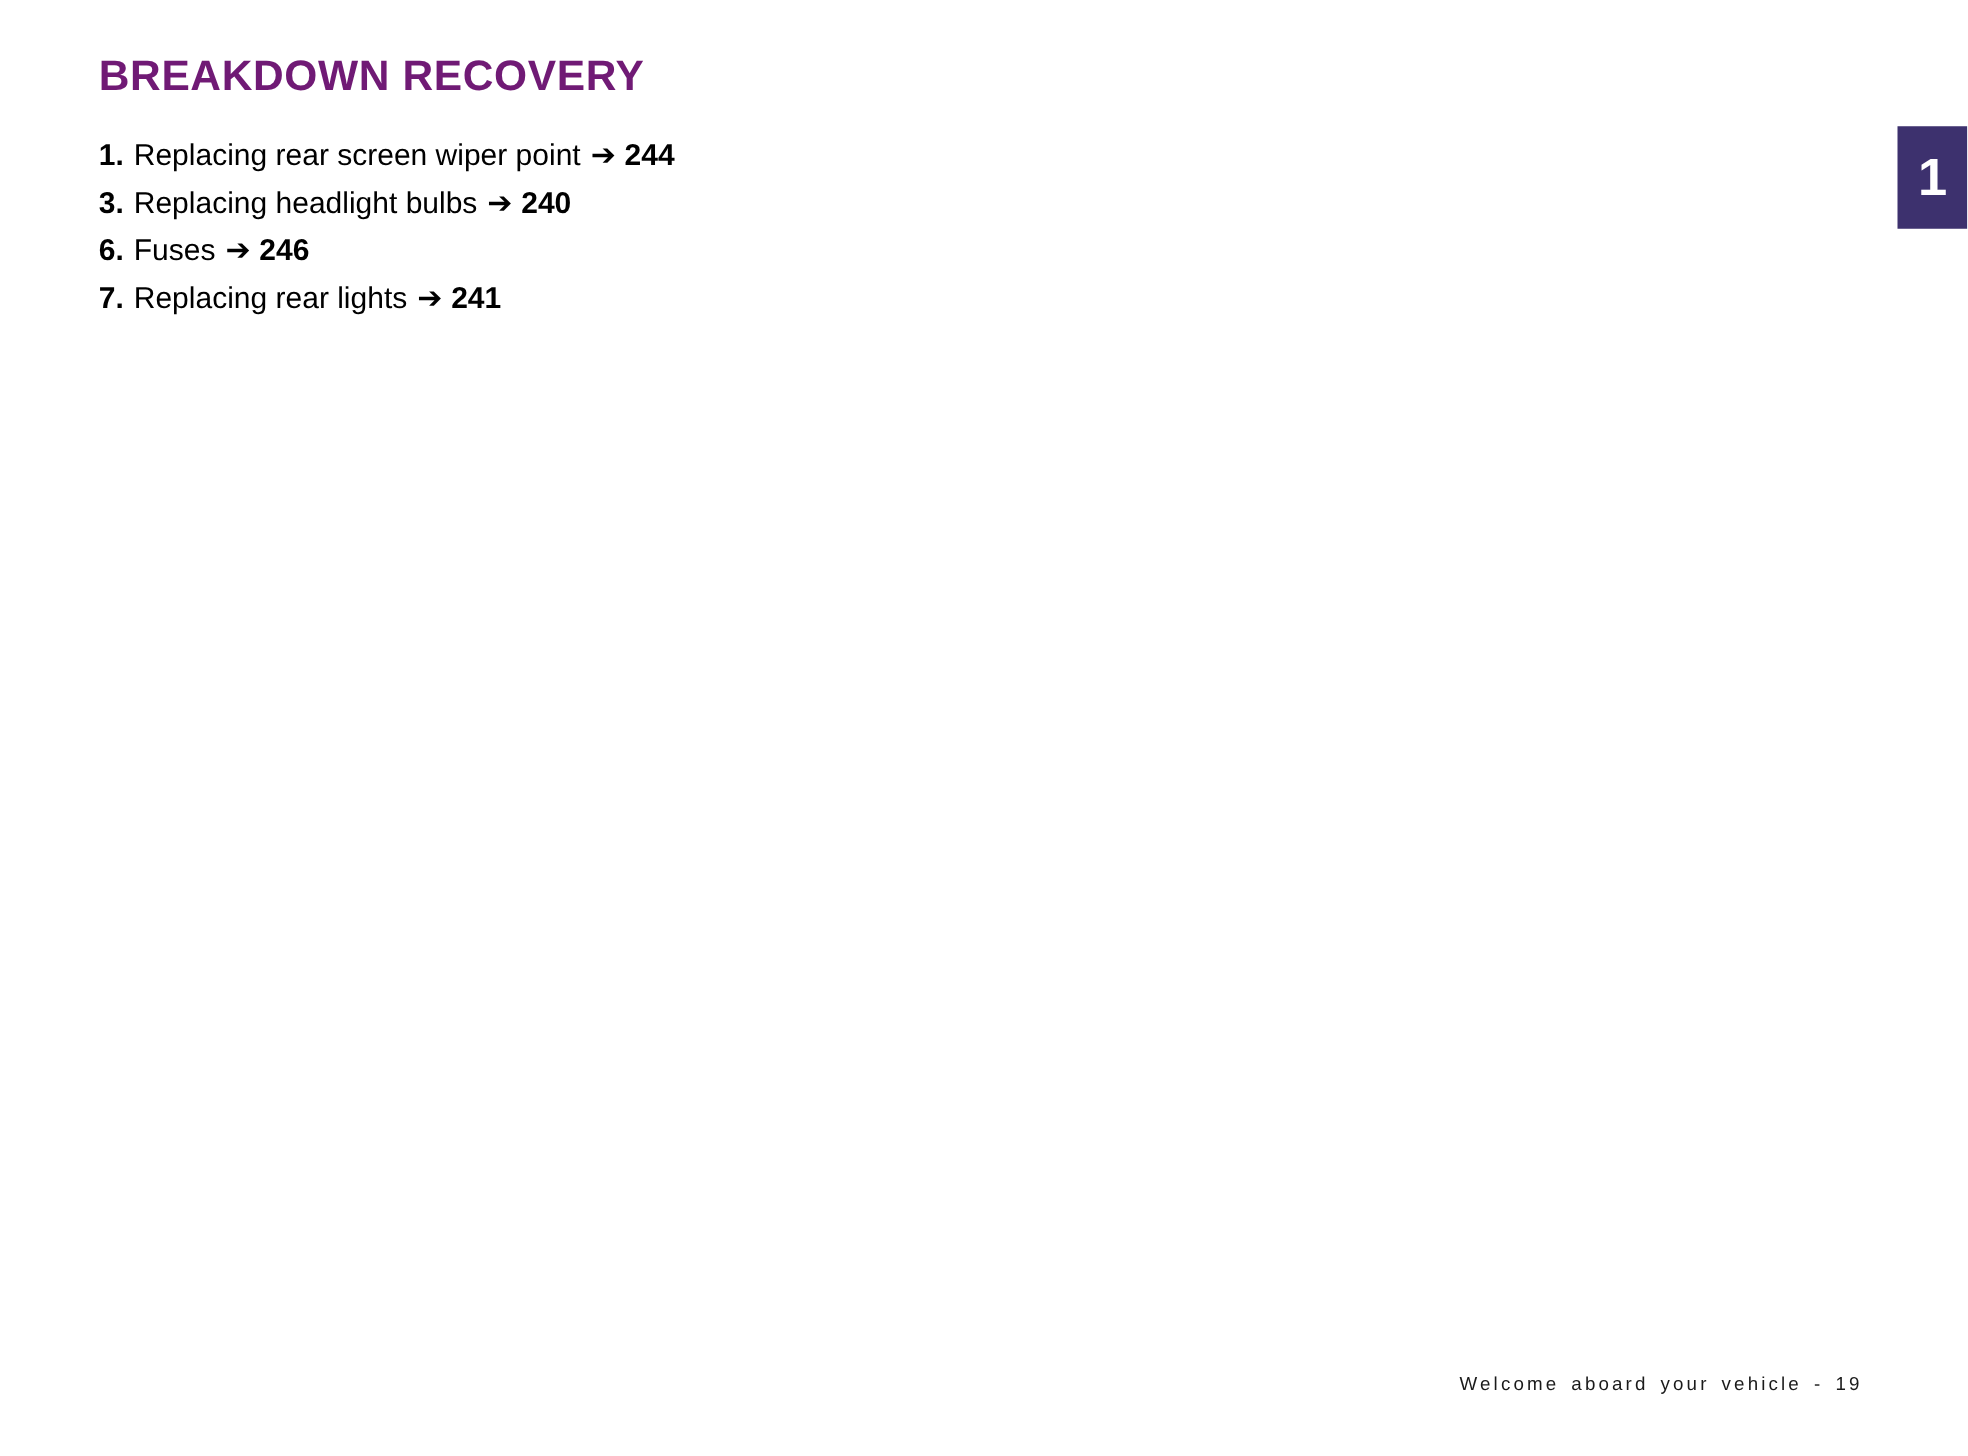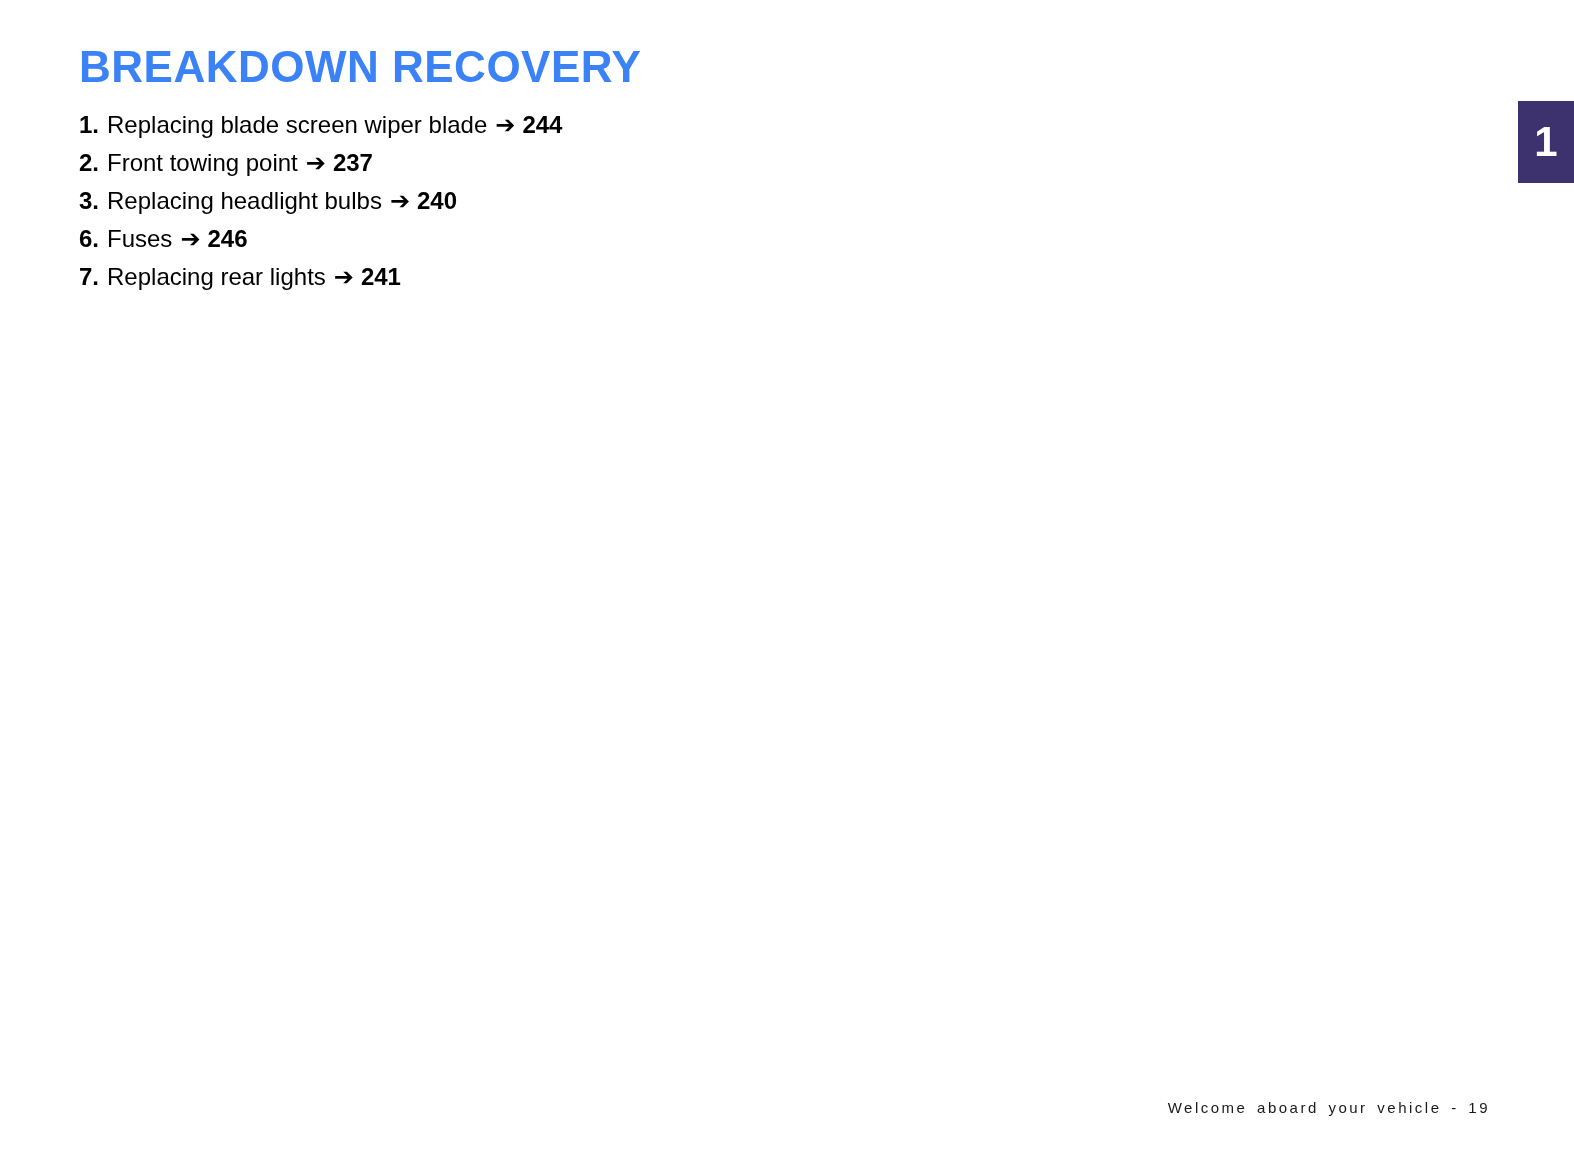--- a/index.html
+++ b/index.html
@@ -12,24 +12,24 @@
     position: relative;
     width: 1574px;
     height: 1165px;
     background: #ffffff;
     overflow: hidden;
   }
   .title {
     position: absolute;
     left: 79px;
     top: 42px;
-    font-size: 44px;
+    font-size: 34px;
     font-weight: bold;
     letter-spacing: 0.5px;
-    color: #3b82f6;
+    color: #701a75;
     white-space: nowrap;
   }
   .contents {
     position: absolute;
     left: 79px;
     top: 106px;
     list-style: none;
   }
   .contents li {
     font-size: 24px;
@@ -81,24 +81,21 @@
 </style>
 </head>
 <body>
 
 <div class="page">
 
   <h1 class="title">BREAKDOWN RECOVERY</h1>
 
   <ol class="contents">
     <li>
-      <span class="item-num">1.</span><span class="item-label">Replacing blade screen wiper blade</span><span class="page-ref"><span class="arrow">➔</span><span>244</span></span>
-    </li>
-    <li>
-      <span class="item-num">2.</span><span class="item-label">Front towing point</span><span class="page-ref"><span class="arrow">➔</span><span>237</span></span>
+      <span class="item-num">1.</span><span class="item-label">Replacing rear screen wiper point</span><span class="page-ref"><span class="arrow">➔</span><span>244</span></span>
     </li>
     <li>
       <span class="item-num">3.</span><span class="item-label">Replacing headlight bulbs</span><span class="page-ref"><span class="arrow">➔</span><span>240</span></span>
     </li>
     <li>
       <span class="item-num">6.</span><span class="item-label">Fuses</span><span class="page-ref"><span class="arrow">➔</span><span>246</span></span>
     </li>
     <li>
       <span class="item-num">7.</span><span class="item-label">Replacing rear lights</span><span class="page-ref"><span class="arrow">➔</span><span>241</span></span>
     </li>

